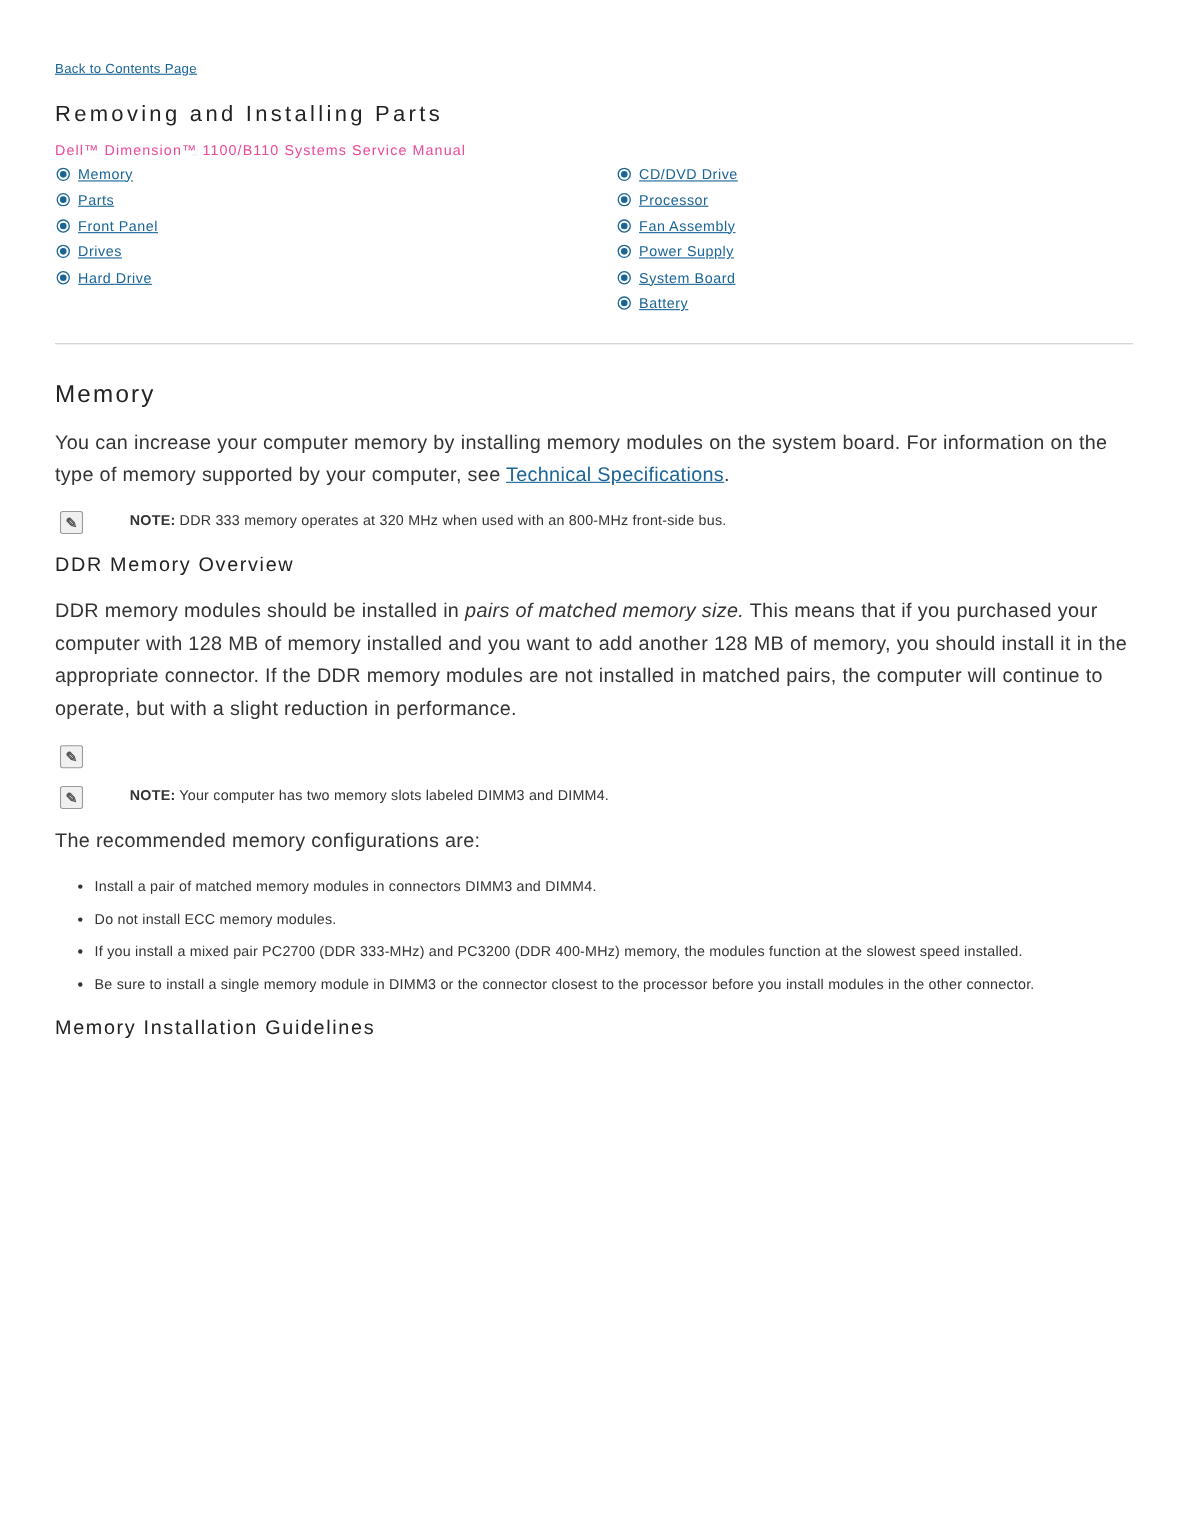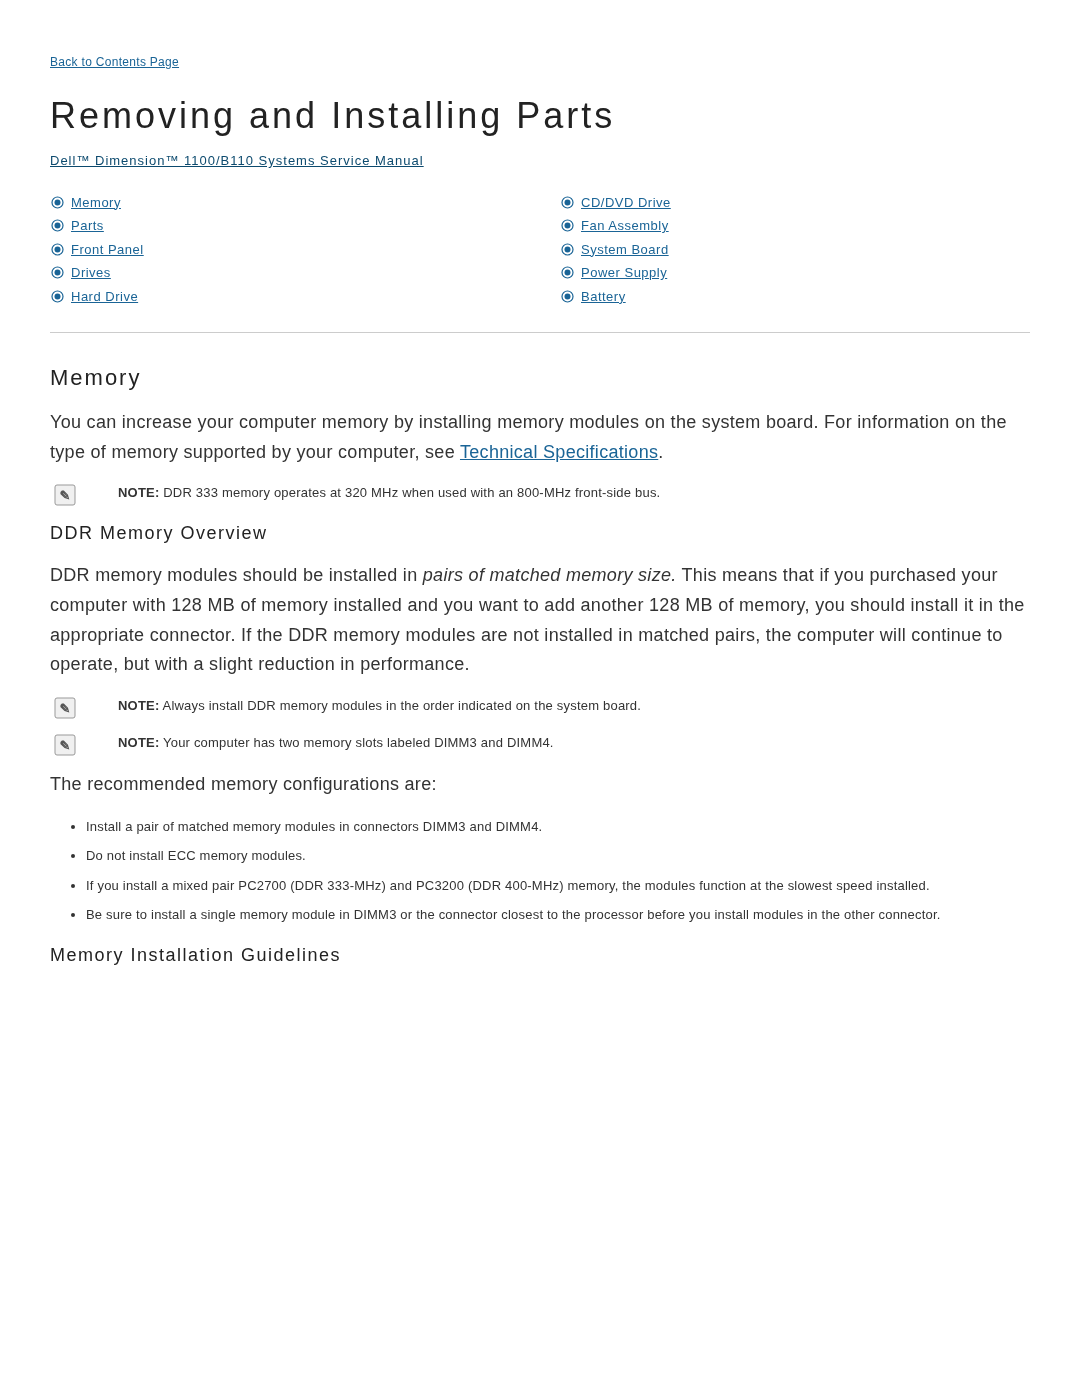--- a/index.html
+++ b/index.html
@@ -24,33 +24,31 @@
       text-decoration: underline;
       font-size: 12px;
       cursor: pointer;
       display: inline-block;
       margin-bottom: 18px;
       letter-spacing: 0.3px;
       margin-top: 23px;
     }
 
     h1.page-title {
-      font-size: 36px;
+      font-size: 20px;
       font-weight: normal;
       letter-spacing: 3px;
       margin-bottom: 8px;
       color: #222;
     }
 
     .subtitle {
       font-size: 13px;
       letter-spacing: 1px;
-      color: #0c4a6e;
-      margin-bottom: 20px;
-      text-decoration: underline;
+      color: #ec4899;
     }
 
     .toc-grid {
       display: grid;
       grid-template-columns: 1fr 1fr;
       gap: 4px 40px;
       margin-bottom: 24px;
     }
 
     .toc-item {
@@ -242,39 +240,48 @@
       </span>
       <a class="toc-link">CD/DVD Drive</a>
     </div>
     <div class="toc-item">
       <span class="toc-bullet">
         <svg viewBox="0 0 13 13" xmlns="http://www.w3.org/2000/svg">
           <circle cx="6.5" cy="6.5" r="5.5" fill="none" stroke="#1a6496" stroke-width="1.2"></circle>
           <circle cx="6.5" cy="6.5" r="3" fill="#1a6496"></circle>
         </svg>
       </span>
+      <a class="toc-link">Processor</a>
+    </div>
+    <div class="toc-item">
+      <span class="toc-bullet">
+        <svg viewBox="0 0 13 13" xmlns="http://www.w3.org/2000/svg">
+          <circle cx="6.5" cy="6.5" r="5.5" fill="none" stroke="#1a6496" stroke-width="1.2"></circle>
+          <circle cx="6.5" cy="6.5" r="3" fill="#1a6496"></circle>
+        </svg>
+      </span>
       <a class="toc-link">Fan Assembly</a>
     </div>
     <div class="toc-item">
       <span class="toc-bullet">
         <svg viewBox="0 0 13 13" xmlns="http://www.w3.org/2000/svg">
           <circle cx="6.5" cy="6.5" r="5.5" fill="none" stroke="#1a6496" stroke-width="1.2"></circle>
           <circle cx="6.5" cy="6.5" r="3" fill="#1a6496"></circle>
         </svg>
       </span>
+      <a class="toc-link">Power Supply</a>
+    </div>
+    <div class="toc-item">
+      <span class="toc-bullet">
+        <svg viewBox="0 0 13 13" xmlns="http://www.w3.org/2000/svg">
+          <circle cx="6.5" cy="6.5" r="5.5" fill="none" stroke="#1a6496" stroke-width="1.2"></circle>
+          <circle cx="6.5" cy="6.5" r="3" fill="#1a6496"></circle>
+        </svg>
+      </span>
       <a class="toc-link">System Board</a>
-    </div>
-    <div class="toc-item">
-      <span class="toc-bullet">
-        <svg viewBox="0 0 13 13" xmlns="http://www.w3.org/2000/svg">
-          <circle cx="6.5" cy="6.5" r="5.5" fill="none" stroke="#1a6496" stroke-width="1.2"></circle>
-          <circle cx="6.5" cy="6.5" r="3" fill="#1a6496"></circle>
-        </svg>
-      </span>
-      <a class="toc-link">Power Supply</a>
     </div>
     <div class="toc-item">
       <span class="toc-bullet">
         <svg viewBox="0 0 13 13" xmlns="http://www.w3.org/2000/svg">
           <circle cx="6.5" cy="6.5" r="5.5" fill="none" stroke="#1a6496" stroke-width="1.2"></circle>
           <circle cx="6.5" cy="6.5" r="3" fill="#1a6496"></circle>
         </svg>
       </span>
       <a class="toc-link">Battery</a>
     </div>
@@ -309,23 +316,20 @@
   DDR memory modules should be installed in <span class="italic-text">pairs of matched memory size.</span> This means that if you purchased your computer with 128 MB of memory installed and you want to add another 128 MB of memory, you should install it in the appropriate connector. If the DDR memory modules are not installed in matched pairs, the computer will continue to operate, but with a slight reduction in performance.
 </p>
 
 <div class="note-box">
   <span class="note-icon">
     <svg viewBox="0 0 22 22" xmlns="http://www.w3.org/2000/svg">
       <rect x="1" y="1" width="20" height="20" rx="2" fill="#f0f0f0" stroke="#999" stroke-width="1"></rect>
       <text x="11" y="16" text-anchor="middle" font-size="13" font-weight="bold" font-family="serif" fill="#555">✎</text>
     </svg>
   </span>
-  <p class="note-text">
-    <strong>NOTE:</strong><span> Always install DDR memory modules in the order indicated on the system board.</span>
-  </p>
 </div>
 
 <div class="note-box">
   <span class="note-icon">
     <svg viewBox="0 0 22 22" xmlns="http://www.w3.org/2000/svg">
       <rect x="1" y="1" width="20" height="20" rx="2" fill="#f0f0f0" stroke="#999" stroke-width="1"></rect>
       <text x="11" y="16" text-anchor="middle" font-size="13" font-weight="bold" font-family="serif" fill="#555">✎</text>
     </svg>
   </span>
   <p class="note-text">

